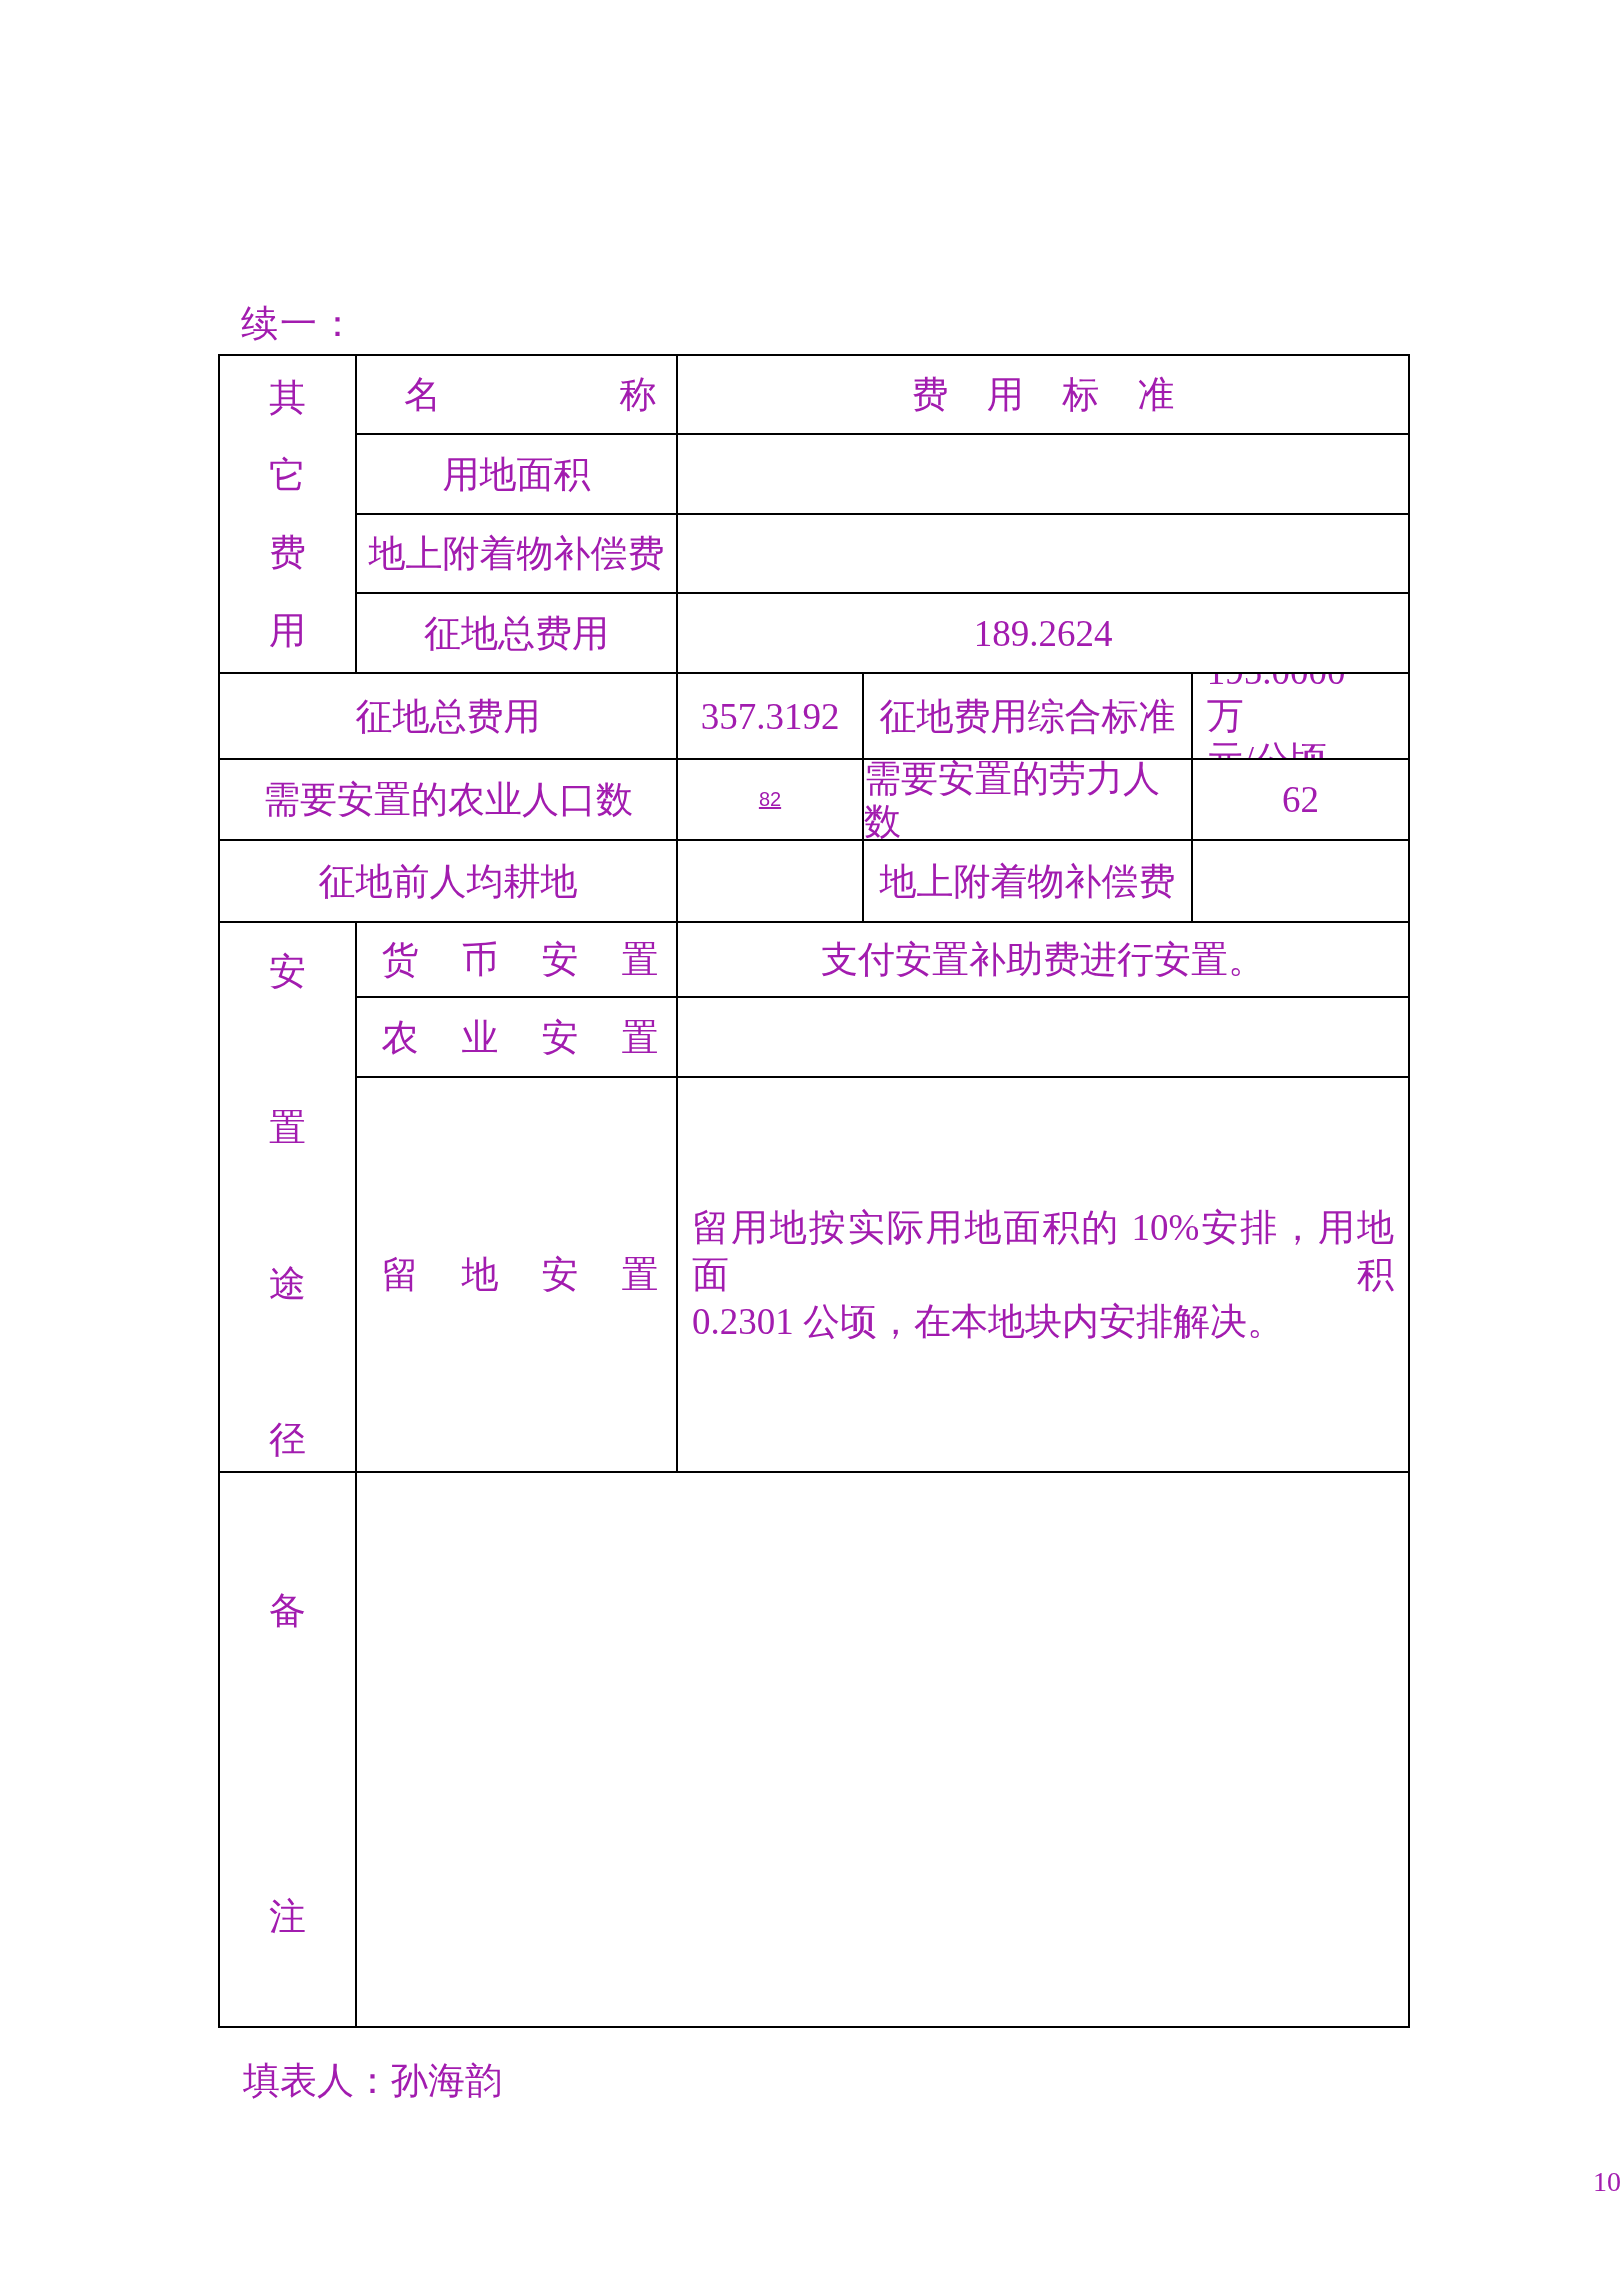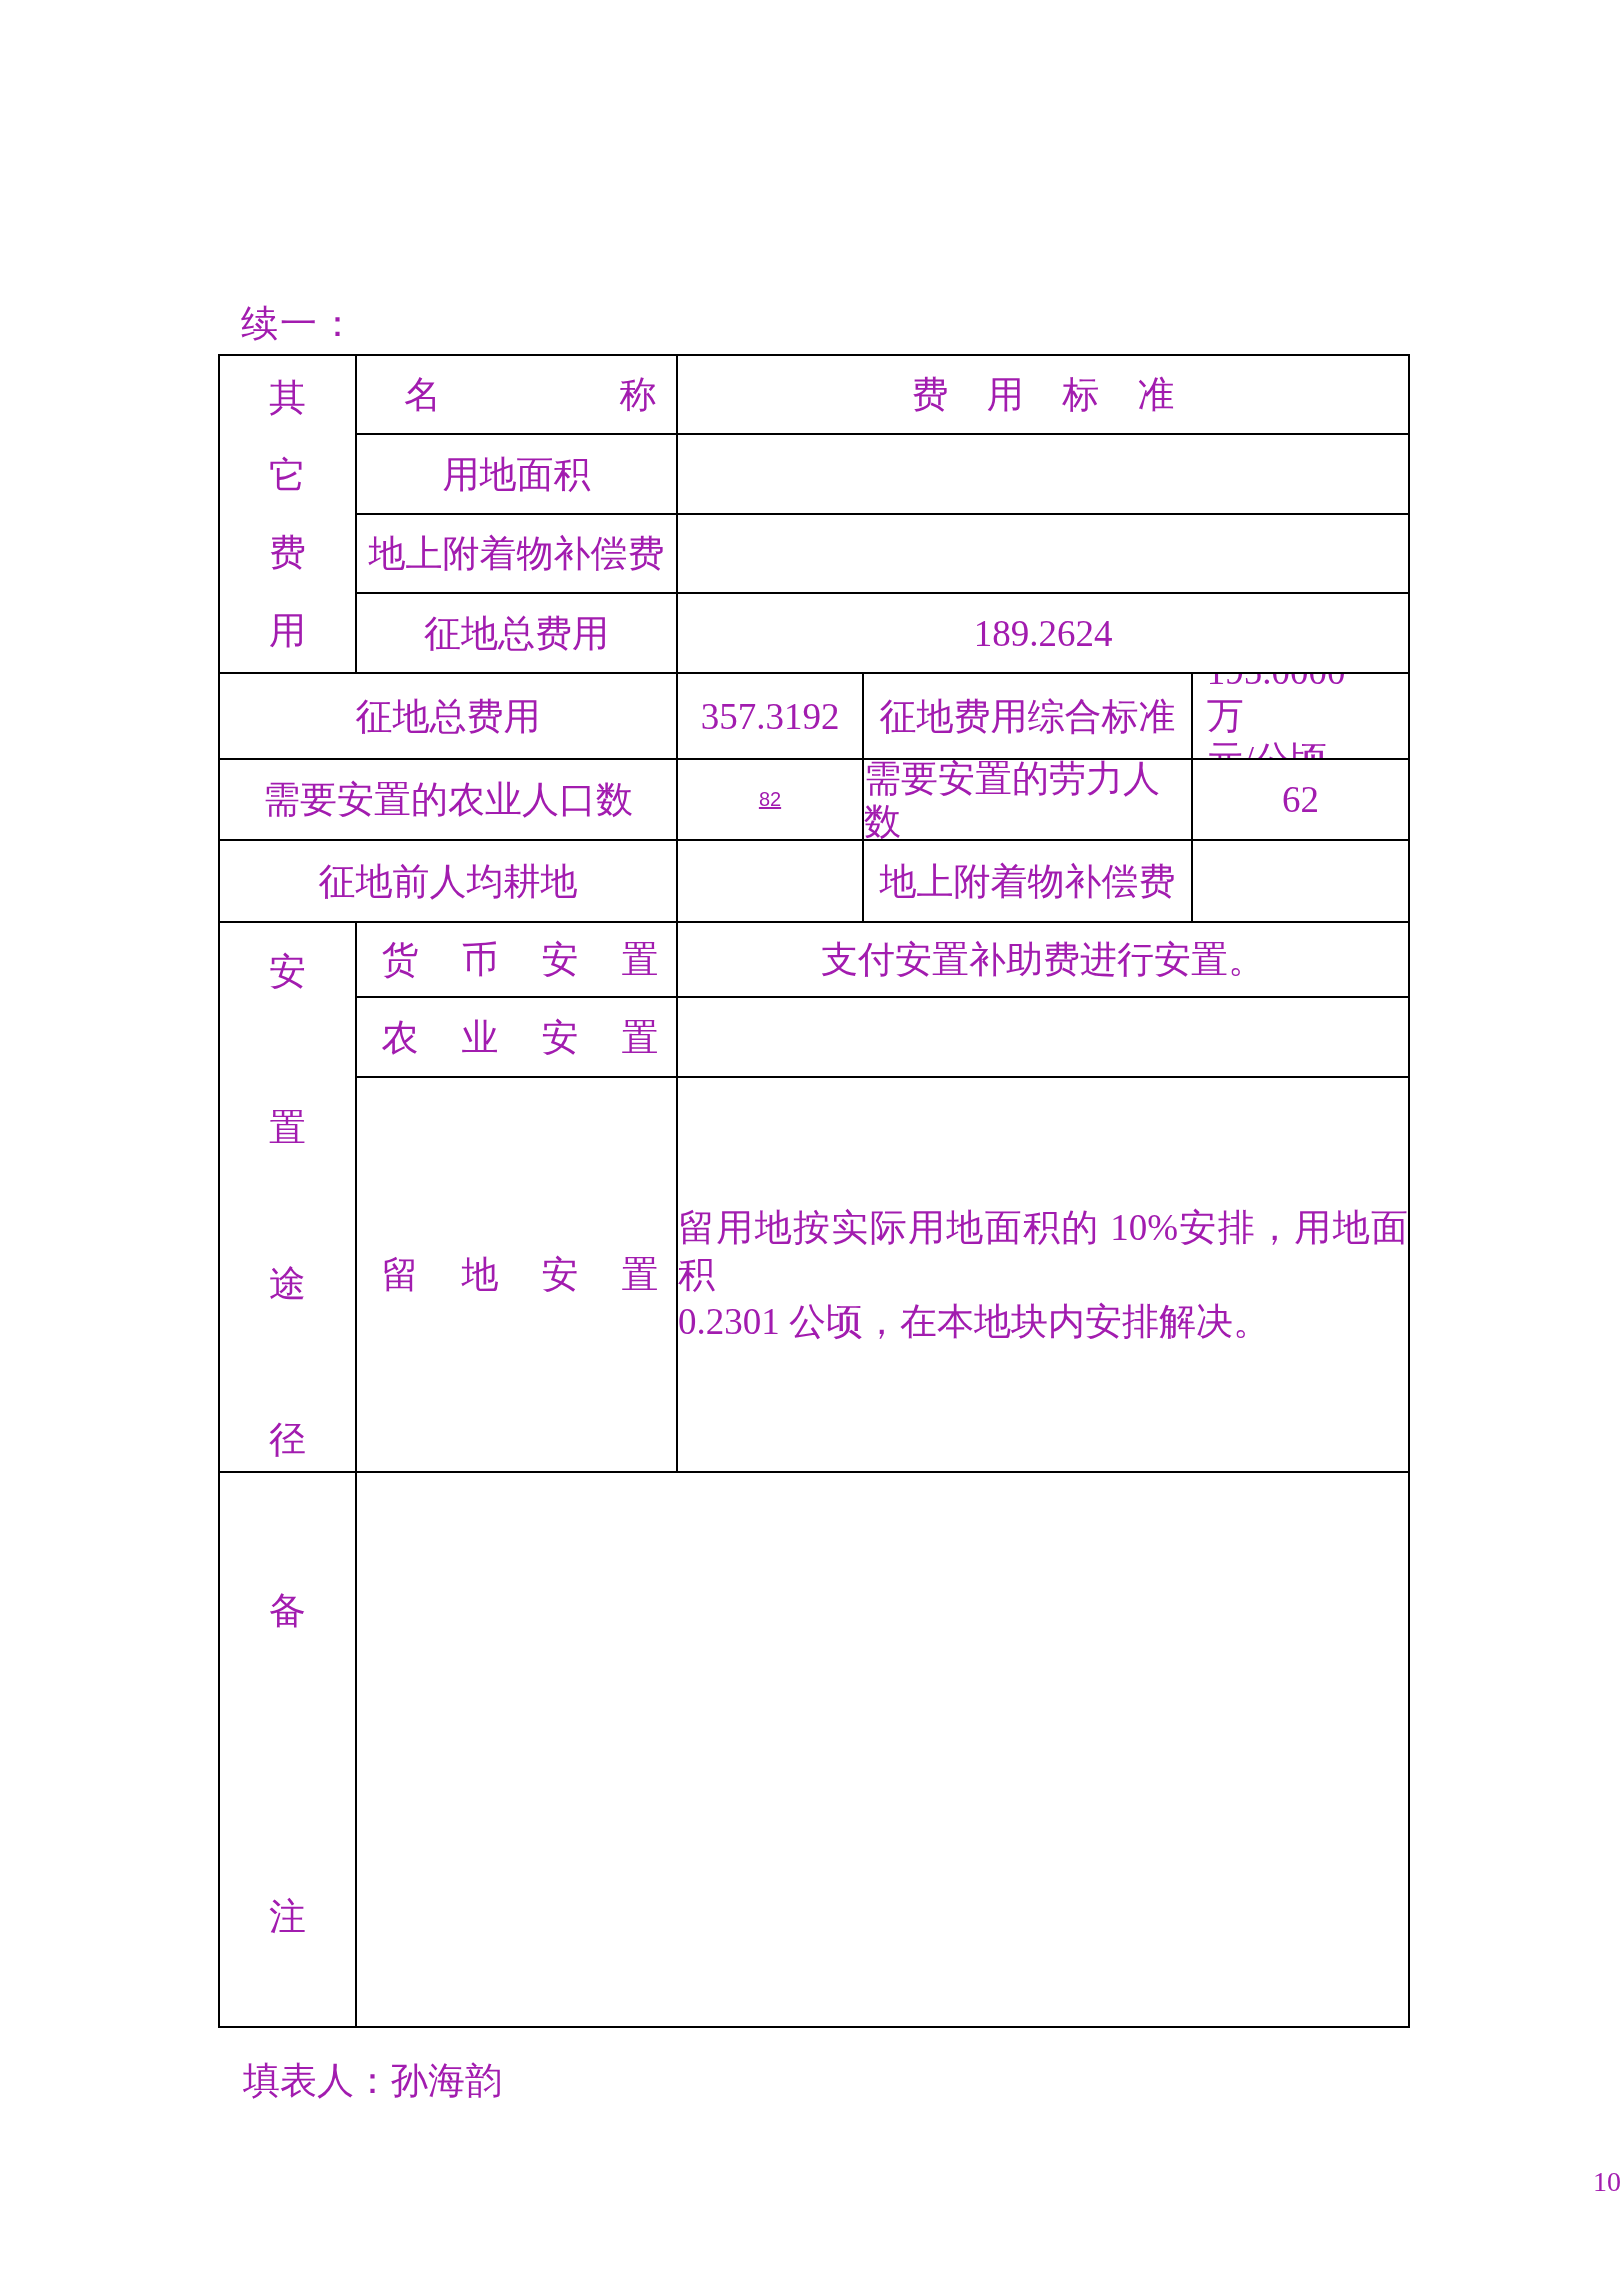--- a/index.html
+++ b/index.html
@@ -22,21 +22,21 @@
   .fees-side{padding:19.6px 0;}
   .res-side{padding:26.5px 0 9.8px 0;}
   .rem-side{padding:116px 0 88px 0;}
   .spread{justify-content:space-between;}
   .h-name{padding:0 19.6px 0 47px;}
   .lbl-spread{padding:0 17.6px 0 24.5px;}
   .spread-inner{display:flex;justify-content:space-between;width:263px;}
   .cell-195{flex-direction:column;align-items:stretch;justify-content:center;
             padding:0 17.6px 0 13.7px;text-align:left;line-height:44px;}
   .jline{display:block;text-align:justify;text-align-last:justify;}
-  .para-wrap{display:block;width:100%;box-sizing:border-box;padding:0 0;line-height:47px;text-align:left;}
+  .para-wrap{display:block;width:100%;box-sizing:border-box;padding:0 14px;line-height:47px;text-align:left;}
   .sans{font-family:"Liberation Sans","DejaVu Sans",sans-serif;font-size:20px;text-decoration:underline;}
 </style>
 </head>
 <body>
 
 <div class="page">
 
   <div class="cont-label">续一：</div>
 
   <div class="table">

